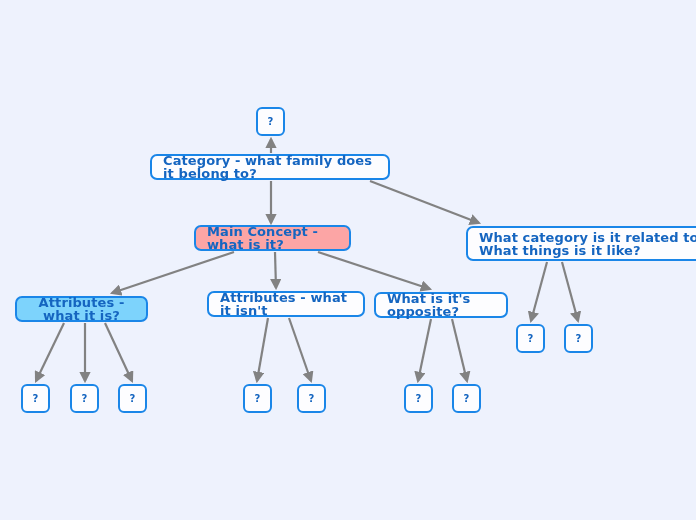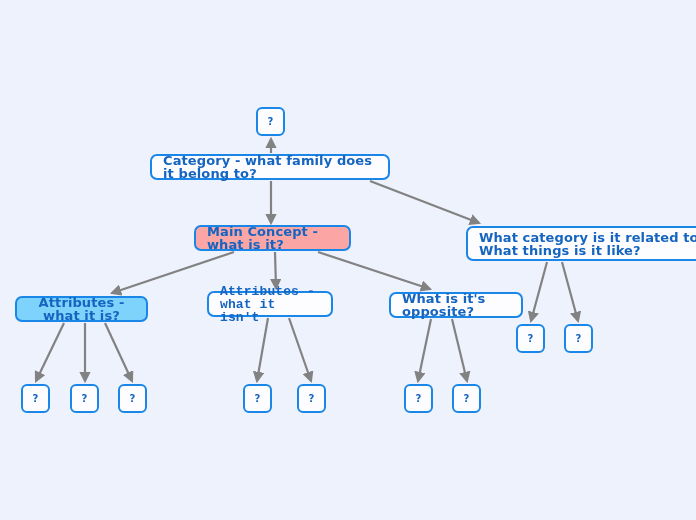--- a/index.html
+++ b/index.html
@@ -100,24 +100,24 @@
       </div>
       <div class="node text-node" style="left: 194px; top: 225px; width: 157px; height: 26px; border-color: rgb(26, 134, 232); background: #fca5a5; color: rgb(21, 101, 192);">
         <span class="node-label">Main Concept - what is it?</span>
       </div>
       <div class="node text-node" style="left: 426px; top: 226px; width: 258px; height: 35px; border-color: rgb(26, 134, 232); background: rgb(253, 253, 255); color: rgb(21, 101, 192); margin-left: 40px;">
         <span class="node-label">What category is it related to?  What things is it like?</span>
       </div>
       <div class="node text-node" style="left: 15px; top: 296px; width: 133px; height: 26px; border-color: rgb(26, 134, 232); background: #7dd3fc; color: rgb(21, 101, 192); text-align: center;">
         <span class="node-label">Attributes - what it is?</span>
       </div>
-      <div class="node text-node" style="left: 207px; top: 291px; width: 126px; height: 26px; border-color: rgb(26, 134, 232); background: rgb(253, 253, 255); color: rgb(21, 101, 192); font-family: Liberation Mono, monospace;">
+      <div class="node text-node" style="left: 207px; top: 291px; width: 158px; height: 26px; border-color: rgb(26, 134, 232); background: rgb(253, 253, 255); color: rgb(21, 101, 192);">
         <span class="node-label">Attributes - what it isn't</span>
       </div>
-      <div class="node text-node" style="left: 389px; top: 292px; width: 134px; height: 26px; border-color: rgb(26, 134, 232); background: rgb(253, 253, 255); color: rgb(21, 101, 192);">
+      <div class="node text-node" style="left: 374px; top: 292px; width: 134px; height: 26px; border-color: rgb(26, 134, 232); background: rgb(253, 253, 255); color: rgb(21, 101, 192);">
         <span class="node-label">What is it's opposite?</span>
       </div>
       <div class="node q-node" style="left: 516px; top: 324px; width: 29px; height: 29px; border-color: rgb(26, 134, 232); background: rgb(253, 253, 255); color: rgb(21, 101, 192);">
         <span class="node-label">?</span>
       </div>
       <div class="node q-node" style="left: 564px; top: 324px; width: 29px; height: 29px; border-color: rgb(26, 134, 232); background: rgb(253, 253, 255); color: rgb(21, 101, 192);">
         <span class="node-label">?</span>
       </div>
       <div class="node q-node" style="left: 21px; top: 384px; width: 29px; height: 29px; border-color: rgb(26, 134, 232); background: rgb(253, 253, 255); color: rgb(21, 101, 192);">
         <span class="node-label">?</span>

